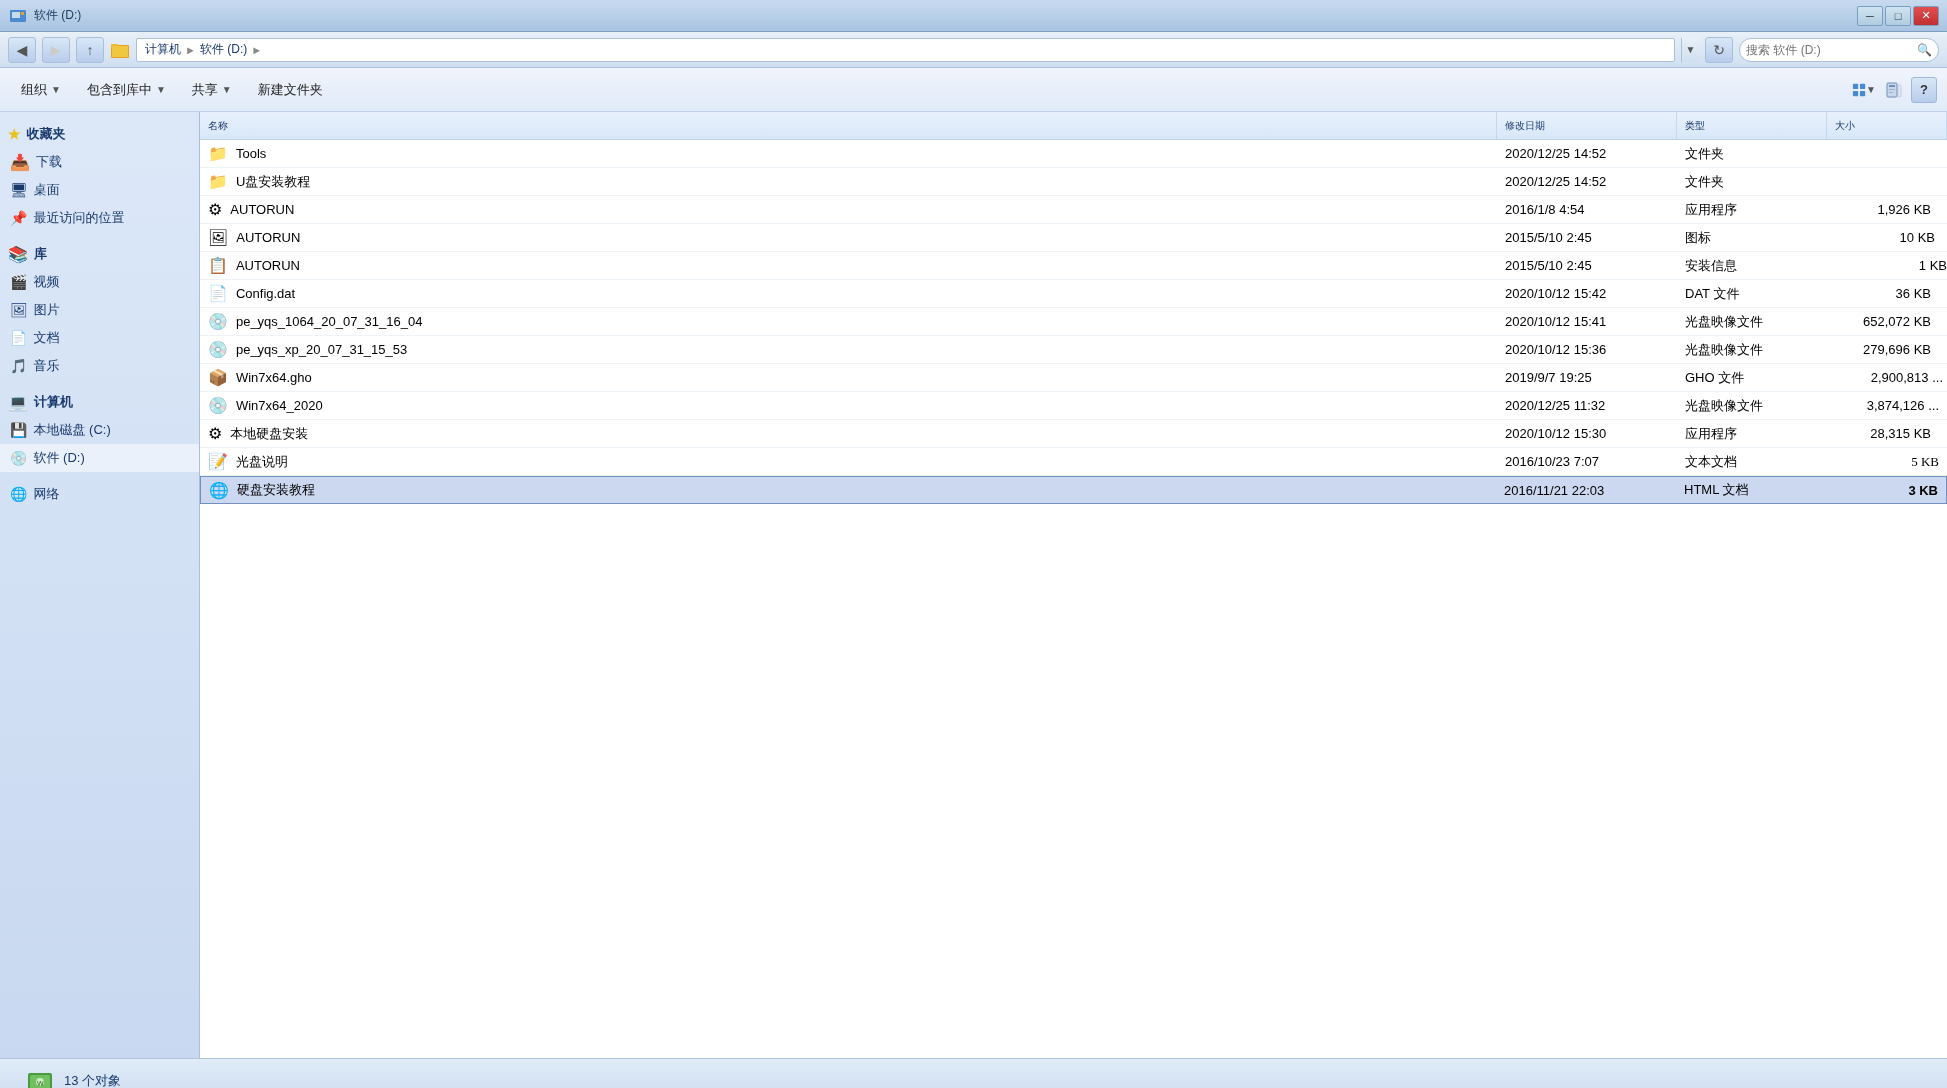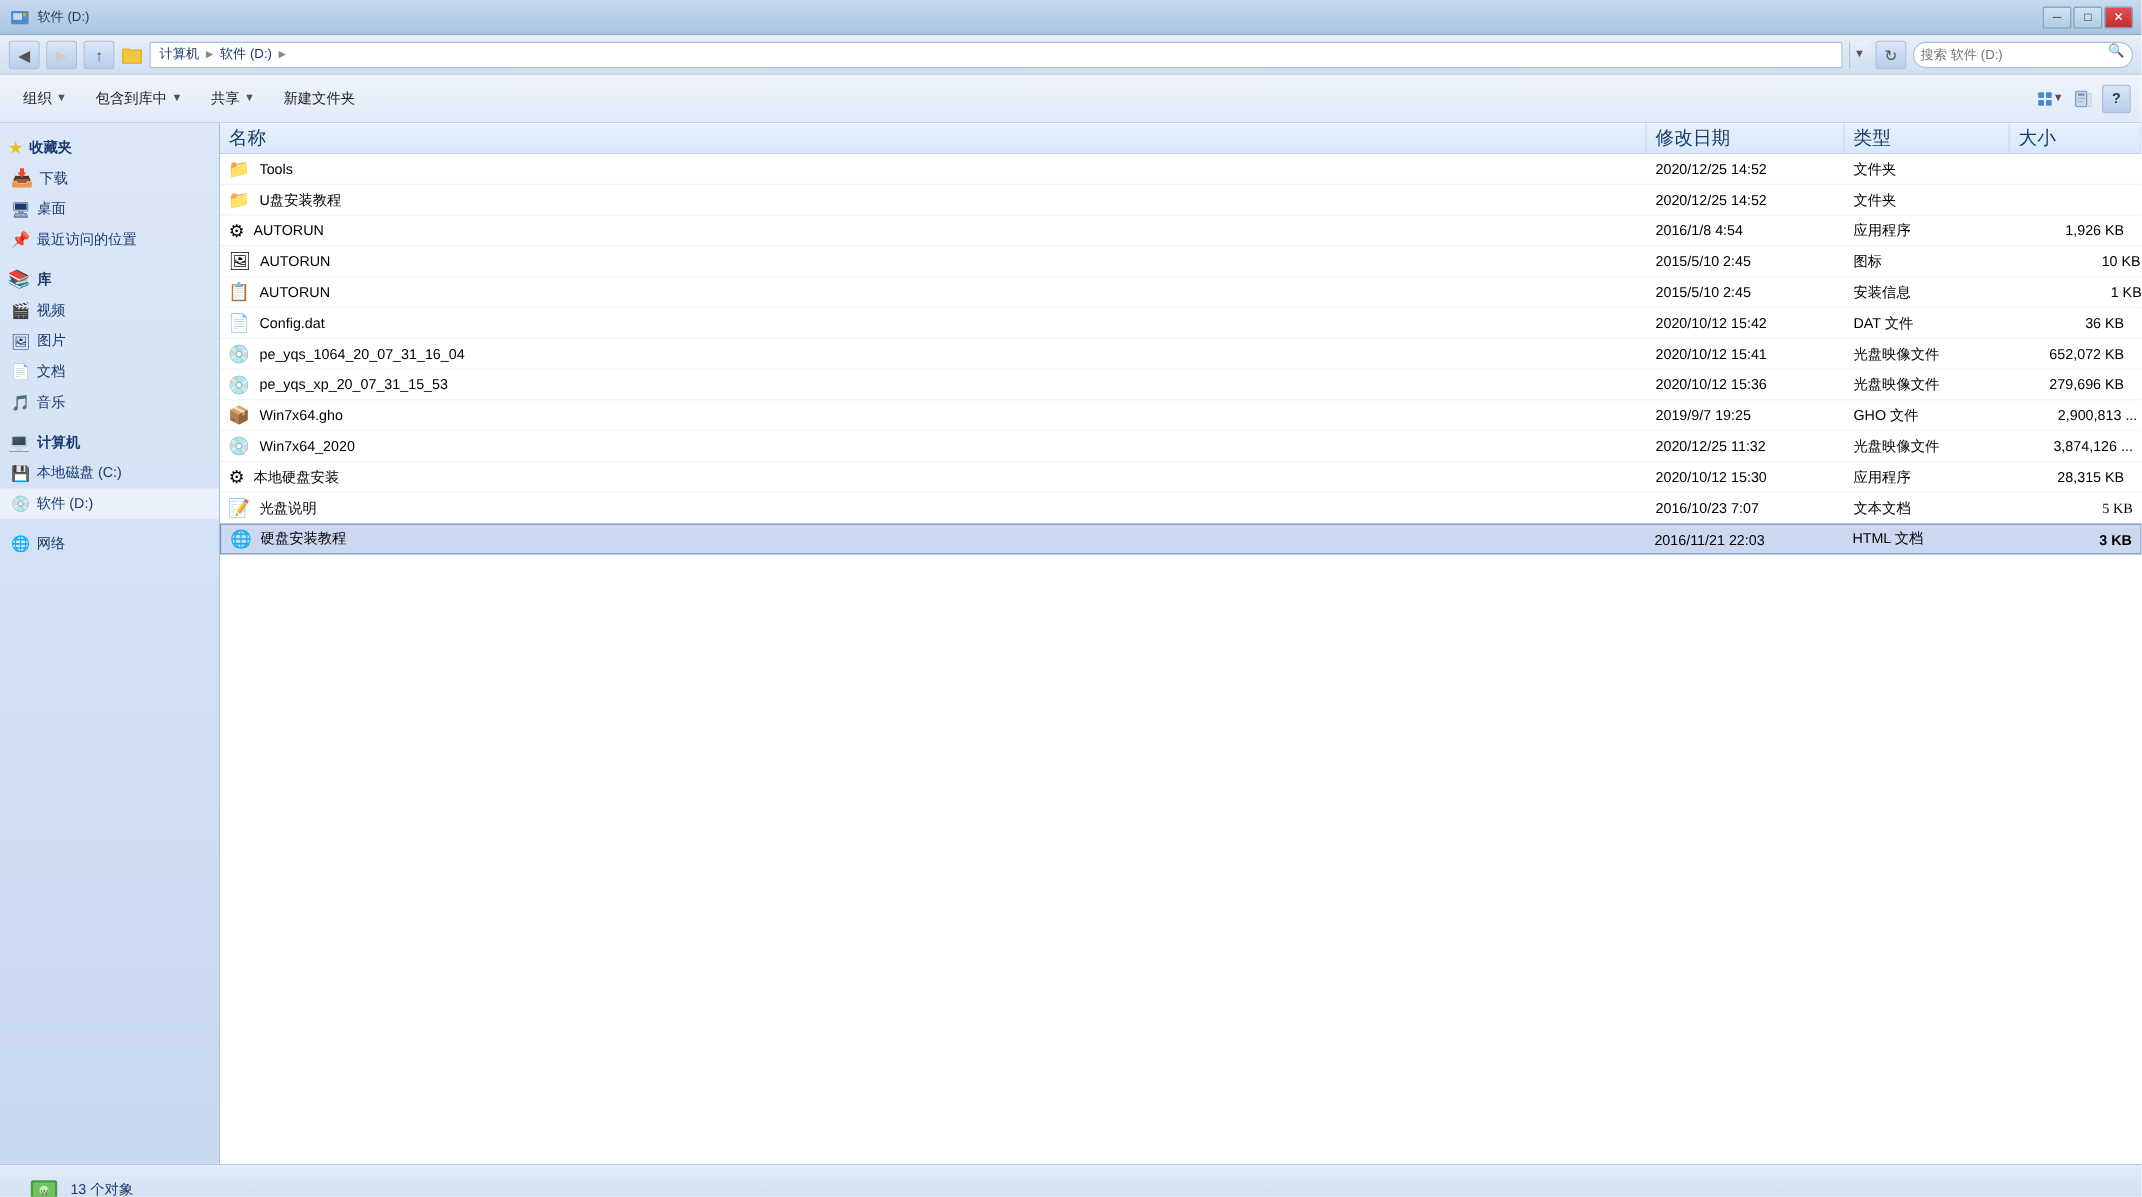--- a/index.html
+++ b/index.html
@@ -126,20 +126,21 @@
       justify-content: center;
       font-size: 14px;
       color: #555;
     }
     .search-box {
       width: 200px;
       height: 24px;
       border: 1px solid #aac0d8;
       background: white;
       display: flex;
+      align-items: center;
       padding: 0 6px;
       border-radius: 12px;
       gap: 4px;
     }
     .search-input {
       border: none;
       outline: none;
       background: transparent;
       font-size: 12px;
       color: #888;
@@ -274,21 +275,21 @@
       background: linear-gradient(to bottom, #e8f0fc, #d8e8f8);
       border-bottom: 1px solid #c0d0e8;
       height: 28px;
       position: sticky;
       top: 0;
     }
     .file-list-header-cell {
       display: flex;
       align-items: center;
       padding: 0 8px;
-      font-size: 17px;
+      font-size: 10px;
       color: #1a3a6c;
       border-right: 1px solid #c8d8ec;
       cursor: pointer;
     }
     .file-row {
       display: grid;
       grid-template-columns: 1fr 180px 150px 120px;
       height: 28px;
       border-bottom: 1px solid #eef3f8;
       cursor: pointer;
@@ -521,21 +522,21 @@
     <div class="file-cell">应用程序</div>
     <div class="file-cell" style="justify-content:flex-end;padding-right:16px;">1,926 KB</div>
   </div>
         <div class="file-row">
     <div class="file-cell">
       <span style="font-size:16px;">🖼</span>
       <span>AUTORUN</span>
     </div>
     <div class="file-cell">2015/5/10 2:45</div>
     <div class="file-cell">图标</div>
-    <div class="file-cell" style="justify-content:flex-end;padding-right:1px;">10 KB</div>
+    <div class="file-cell" style="justify-content:flex-end;padding-right:12px;">10 KB</div>
   </div>
         <div class="file-row">
     <div class="file-cell">
       <span style="font-size:16px;">📋</span>
       <span>AUTORUN</span>
     </div>
     <div class="file-cell">2015/5/10 2:45</div>
     <div class="file-cell">安装信息</div>
     <div class="file-cell" style="justify-content:flex-end;padding-right:0;">1 KB</div>
   </div>

